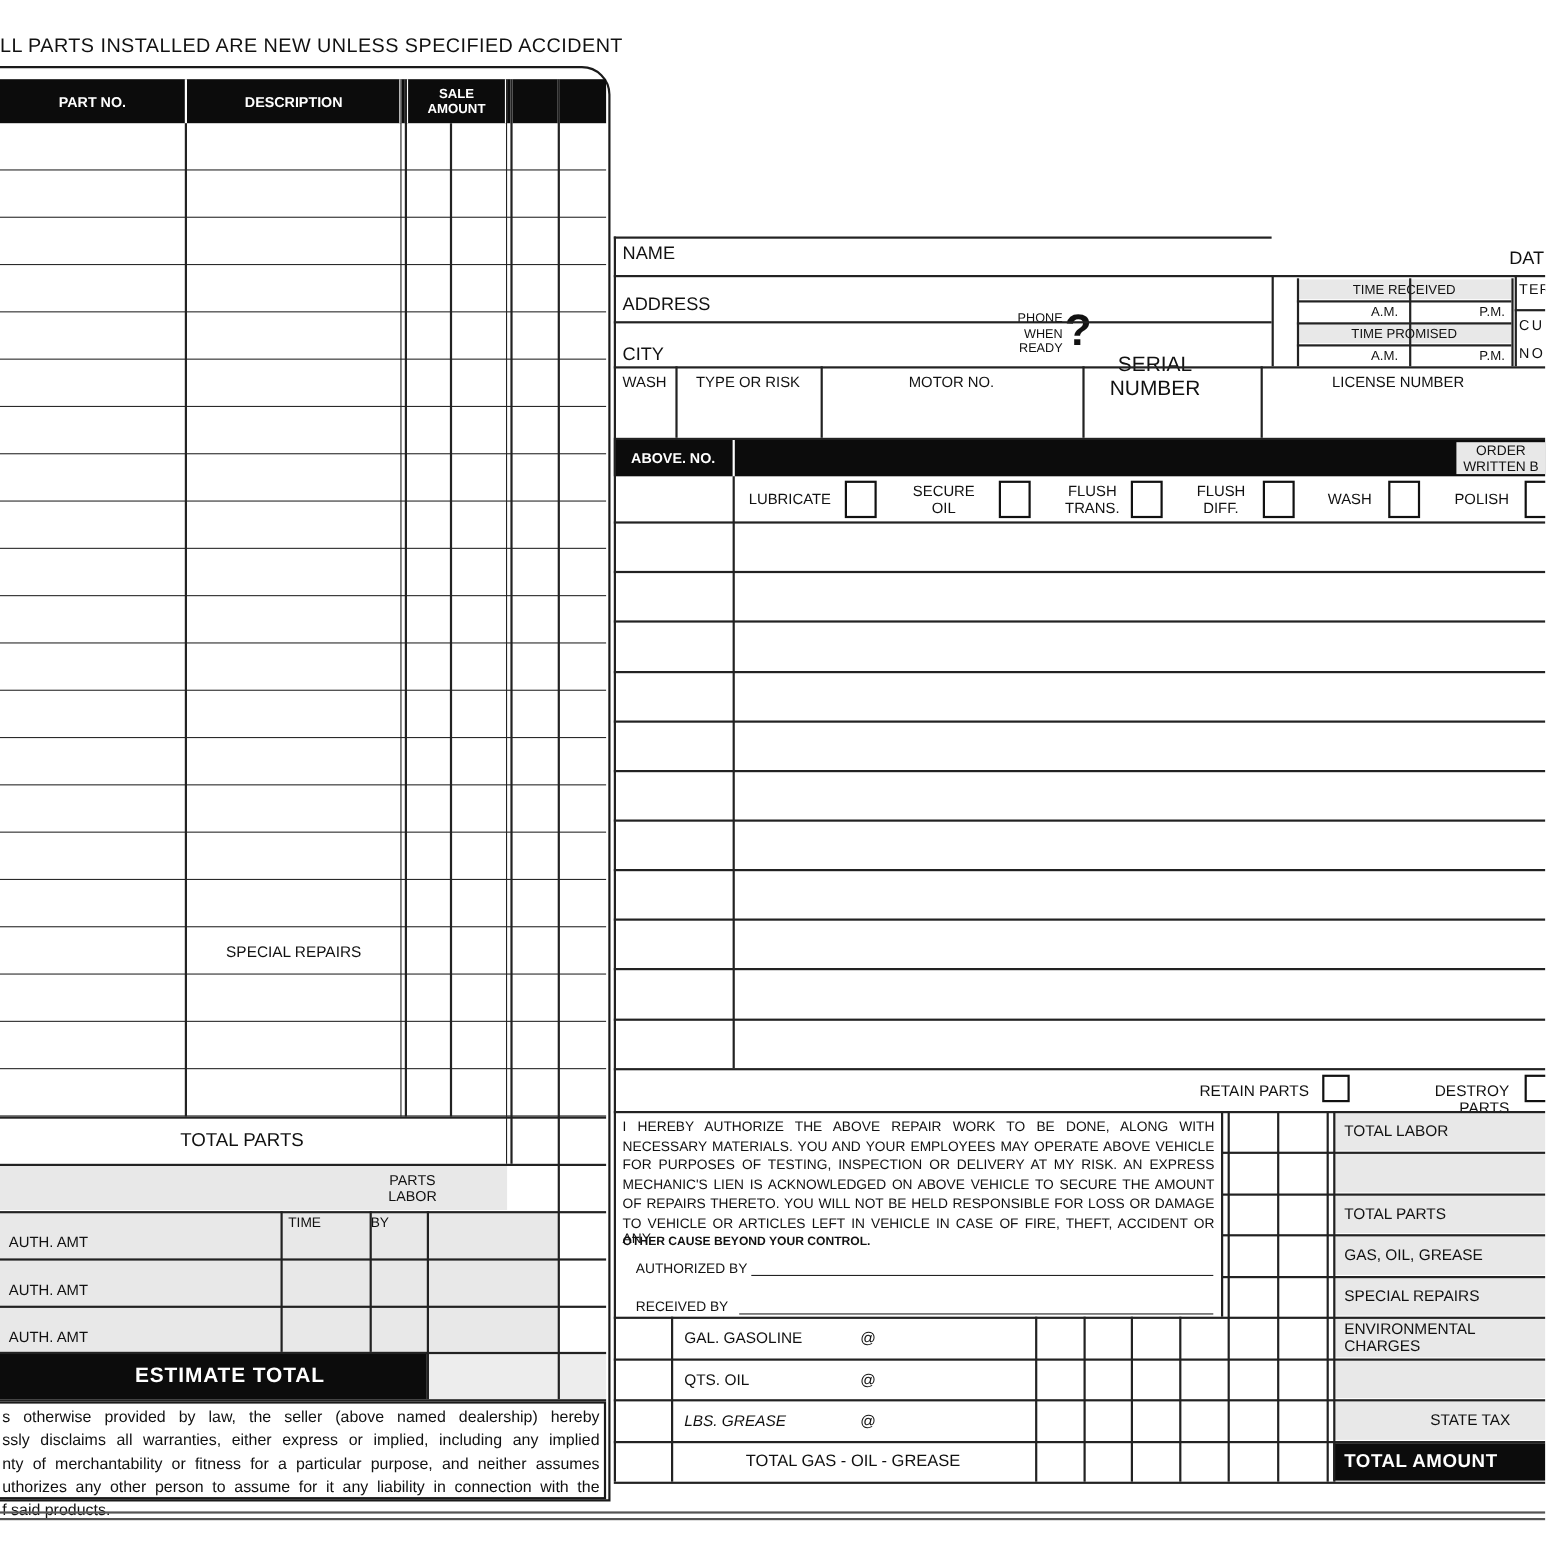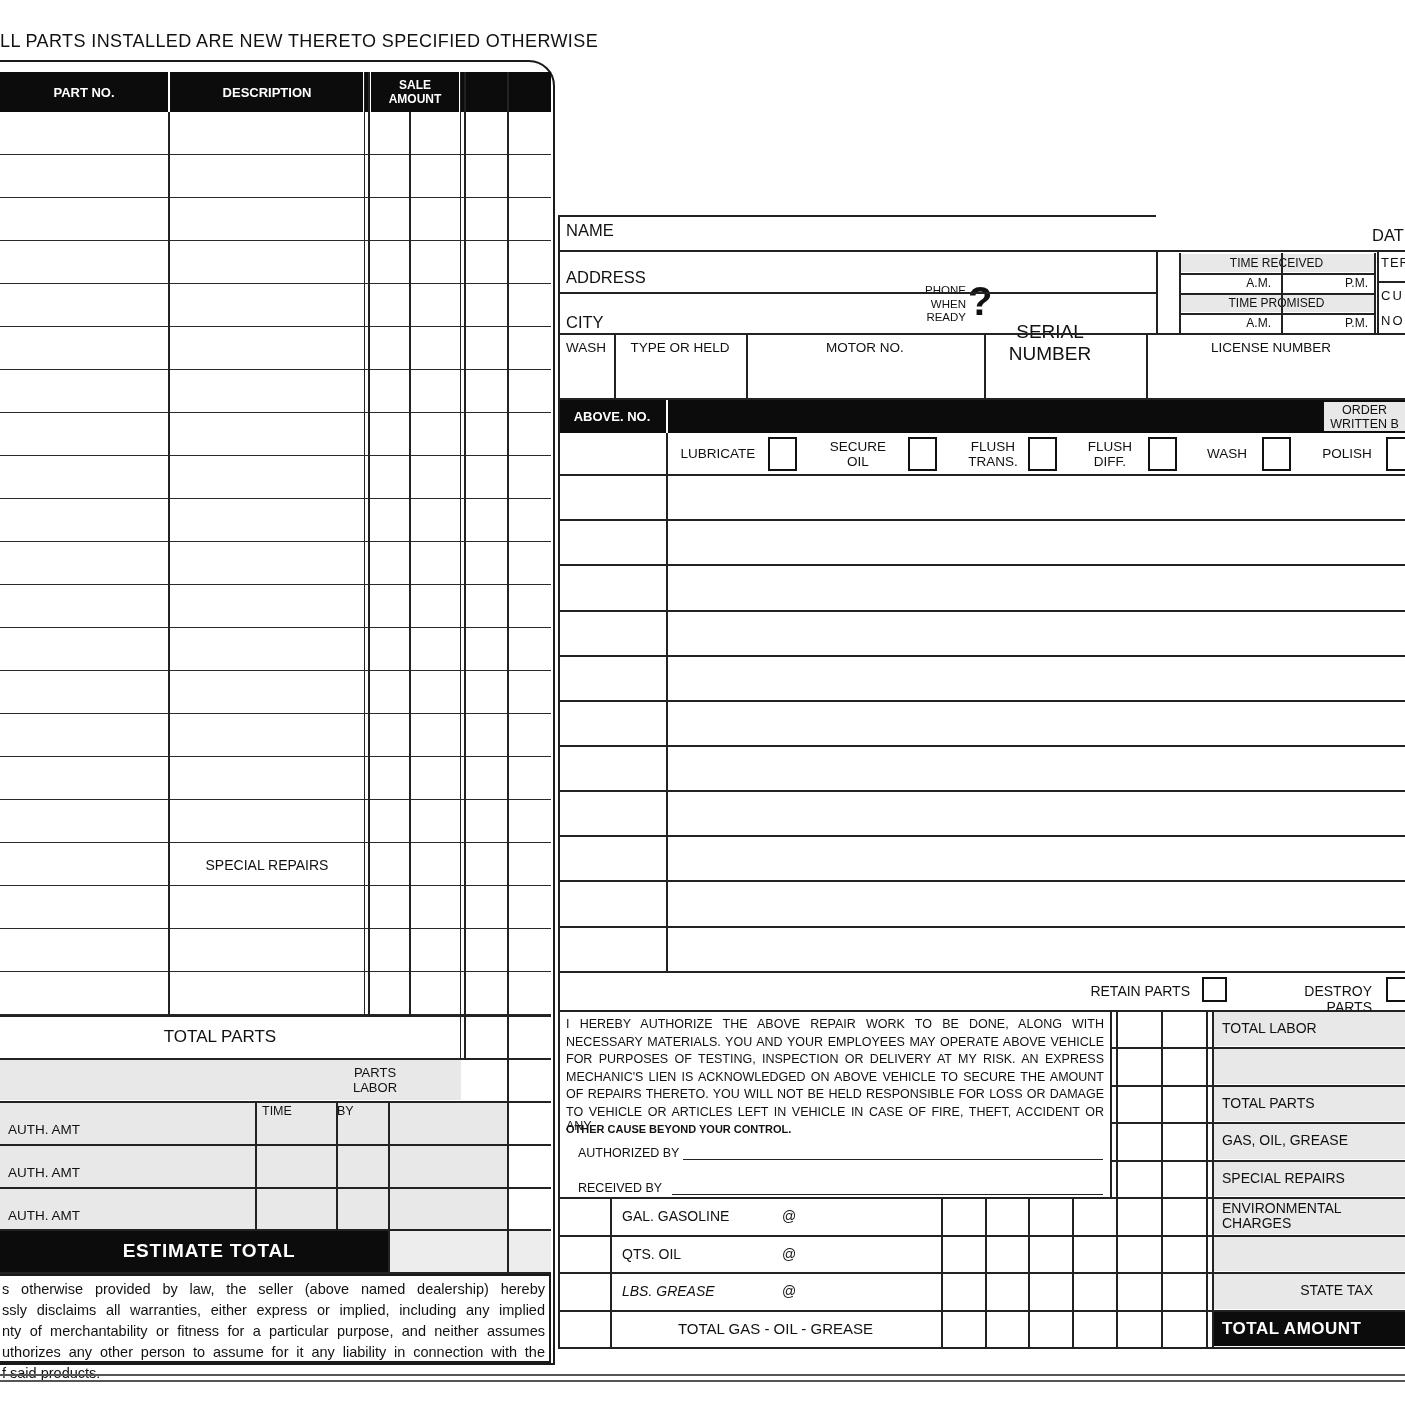--- a/index.html
+++ b/index.html
@@ -15,21 +15,21 @@
   .hdr-txt{color:#fff;font-weight:bold;font-size:13px;}
   .cb{position:absolute;background:#fff;border:2.5px solid #111;box-sizing:border-box;}
   .just{text-align:justify;text-align-last:justify;}
   .sigline{position:absolute;border-bottom:1.6px solid #222;}
 </style>
 </head>
 <body>
 
 <div id="canvas">
 
-  <div class="abs" style="left:0;top:31px;font-size:18px;letter-spacing:0.4px;color:#111;">LL PARTS INSTALLED ARE NEW THERETO SPECIFIED OTHERWISE</div>
+  <div class="abs" style="left:0;top:31px;font-size:18px;letter-spacing:0.4px;color:#111;">LL PARTS INSTALLED ARE NEW UNLESS SPECIFIED ACCIDENT</div>
 
   <div class="abs" style="left:-30px;top:60px;width:585px;height:1305px;border:2.5px solid #1a1a1a;border-radius:0 26px 0 0;box-sizing:border-box;"></div>
 
   <div class="blackbar" style="left:-30px;top:72px;width:581px;height:40px;"></div>
   <div class="abs ctr hdr-txt" style="left:0;top:72px;width:168px;height:40px;">PART NO.</div>
   <div class="abs ctr hdr-txt" style="left:172px;top:72px;width:190px;height:40px;">DESCRIPTION</div>
   <div class="abs ctr hdr-txt pre" style="left:371px;top:72px;width:88px;height:40px;font-size:12px;line-height:14px;">SALE
 AMOUNT</div>
   <div id="hdr-gaps">
       <div style="position: absolute; left: 168px; top: 72px; width: 2px; height: 40px; background: rgb(255, 255, 255);"></div>
@@ -109,21 +109,21 @@
   <div class="grayfill" style="left:1179px;top:294px;width:195px;height:18px;"></div>
   <div class="abs ctr" style="left:1179px;top:293px;width:195px;height:20px;font-size:12px;">TIME PROMISED</div>
   <div class="abs vctr" style="left:1179px;top:313px;width:92px;height:20px;justify-content:flex-end;font-size:12px;">A.M.</div>
   <div class="abs vctr" style="left:1276px;top:313px;width:92px;height:20px;justify-content:flex-end;font-size:12px;">P.M.</div>
 
   <div class="abs" style="left:1381px;top:255px;font-size:13px;letter-spacing:1px;">TER</div>
   <div class="abs" style="left:1381px;top:288px;font-size:13px;letter-spacing:2px;">CU</div>
   <div class="abs" style="left:1381px;top:313px;font-size:13px;letter-spacing:2px;">NO</div>
 
   <div class="abs ctr" style="left:558px;top:338px;width:56px;height:18px;font-size:13.5px;">WASH</div>
-  <div class="abs ctr" style="left:614px;top:338px;width:132px;height:18px;font-size:13.5px;">TYPE OR HELD</div>
+  <div class="abs ctr" style="left:614px;top:338px;width:132px;height:18px;font-size:13.5px;">TYPE OR RISK</div>
   <div class="abs ctr" style="left:746px;top:338px;width:238px;height:18px;font-size:13.5px;">MOTOR NO.</div>
   <div class="abs ctr" style="left:984px;top:334px;width:132px;height:18px;font-size:19px;">SERIAL NUMBER</div>
   <div class="abs ctr" style="left:1146px;top:338px;width:250px;height:18px;font-size:13.5px;">LICENSE NUMBER</div>
 
   <div class="blackbar" style="left:558px;top:400px;width:847px;height:33px;"></div>
   <div class="abs ctr hdr-txt" style="left:558px;top:400px;width:108px;height:33px;color:#fff;">ABOVE. NO.</div>
   <div class="rule" style="left:666px;top:400px;width:2px;height:33px;background:#fff;"></div>
   <div class="abs ctr pre" style="left:1324px;top:402px;width:81px;height:29px;background:#e8e8e8;font-size:12.5px;line-height:14px;">ORDER
 WRITTEN B</div>
 

